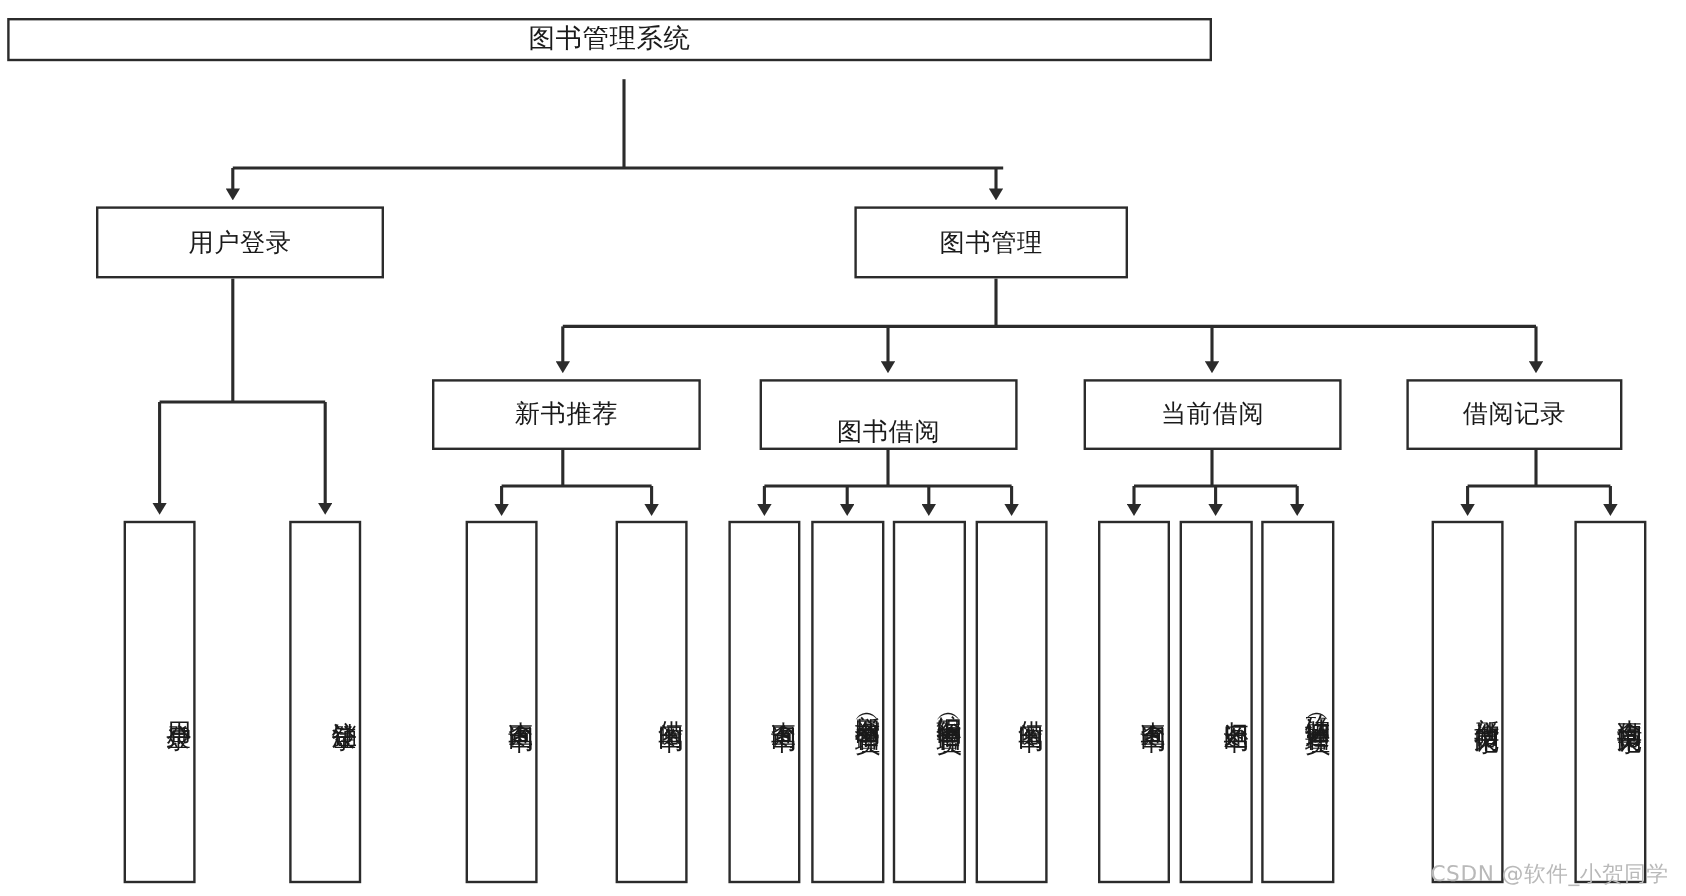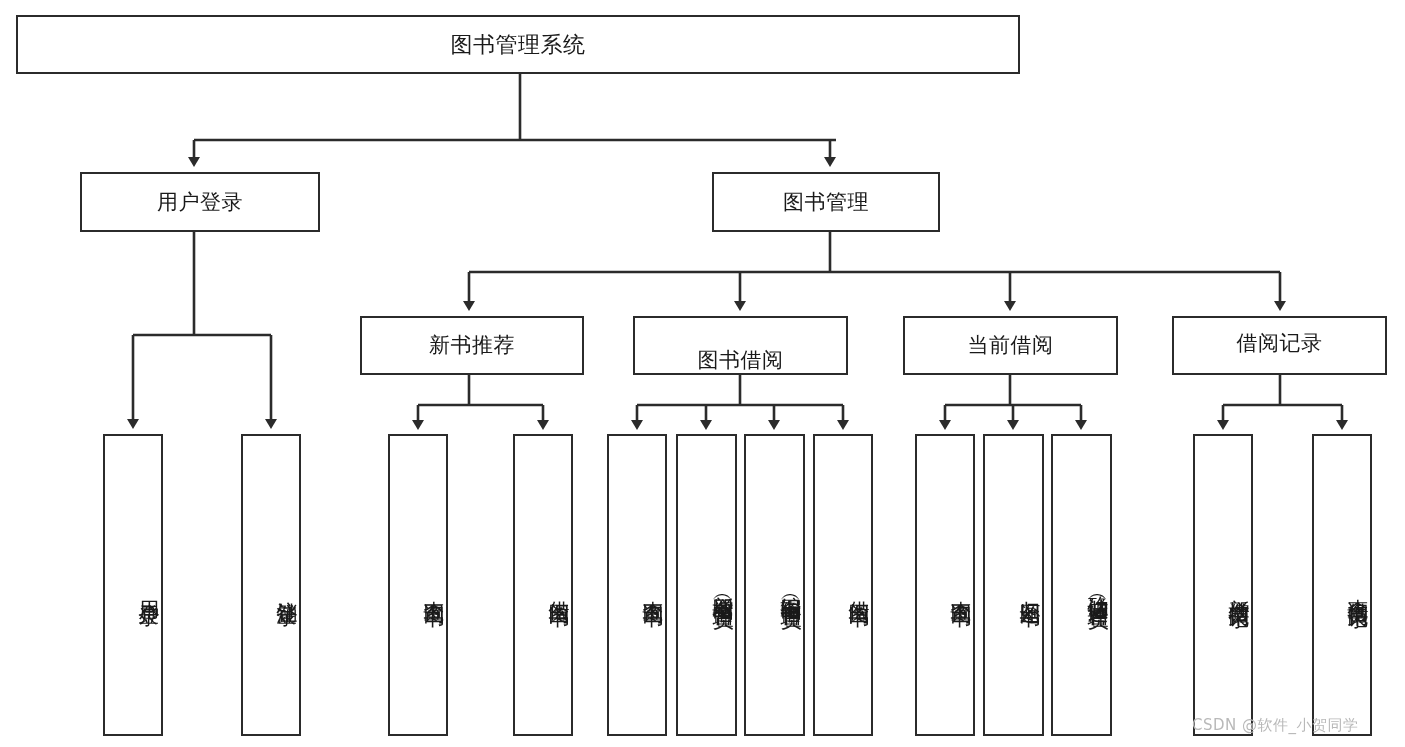--- a/index.html
+++ b/index.html
@@ -58,21 +58,21 @@
     padding-top: 6px;
   }
   .node-v .vtext {
     writing-mode: vertical-rl;
     text-orientation: upright;
     display: block;
     white-space: nowrap;
   }
   .watermark {
     position: absolute;
-    font-size: 15px;
+    font-size: 18px;
     color: #b9b9b9;
     white-space: nowrap;
     letter-spacing: 0.5px;
   }
 </style>
 </head>
 <body>
 
 <div id="diagram-root">
 
@@ -119,41 +119,41 @@
       <path d="M1013,405 L1013,421" marker-end="url(#arrow)"></path>
       <path d="M1081,405 L1081,421" marker-end="url(#arrow)"></path>
 
       <path d="M1280,375 L1280,405"></path>
       <path d="M1223,405 L1342,405"></path>
       <path d="M1223,405 L1223,421" marker-end="url(#arrow)"></path>
       <path d="M1342,405 L1342,421" marker-end="url(#arrow)"></path>
     </g>
   </svg>
 
-  <div class="node node-h node-root" style="left:16px; top:15px; width:1004px; height:59px;">
+  <div class="node node-h node-root" style="left:6px; top:15px; width:1004px; height:36px;">
     <span>图书管理系统</span>
   </div>
 
   <div class="node node-h" style="left:80px; top:172px; width:240px; height:60px;">
     <span>用户登录</span>
   </div>
   <div class="node node-h" style="left:712px; top:172px; width:228px; height:60px;">
     <span>图书管理</span>
   </div>
 
   <div class="node node-h" style="left:360px; top:316px; width:224px; height:59px;">
     <span>新书推荐</span>
   </div>
   <div class="node node-h" style="left:633px; top:316px; width:215px; height:59px;align-items:flex-end;">
     <span>图书借阅</span>
   </div>
   <div class="node node-h" style="left:903px; top:316px; width:215px; height:59px;">
     <span>当前借阅</span>
   </div>
-  <div class="node node-h" style="left:1172px; top:316px; width:215px; height:59px;font-family:Liberation Mono, monospace;">
+  <div class="node node-h" style="left:1172px; top:316px; width:180px; height:59px;">
     <span>借阅记录</span>
   </div>
 
   <div class="node node-v" style="left:103px; top:434px; width:60px; height:302px;">
     <span class="vtext">用户登录</span>
   </div>
   <div class="node node-v" style="left:241px; top:434px; width:60px; height:302px;">
     <span class="vtext">注销登录</span>
   </div>
   <div class="node node-v" style="left:388px; top:434px; width:60px; height:302px;">

